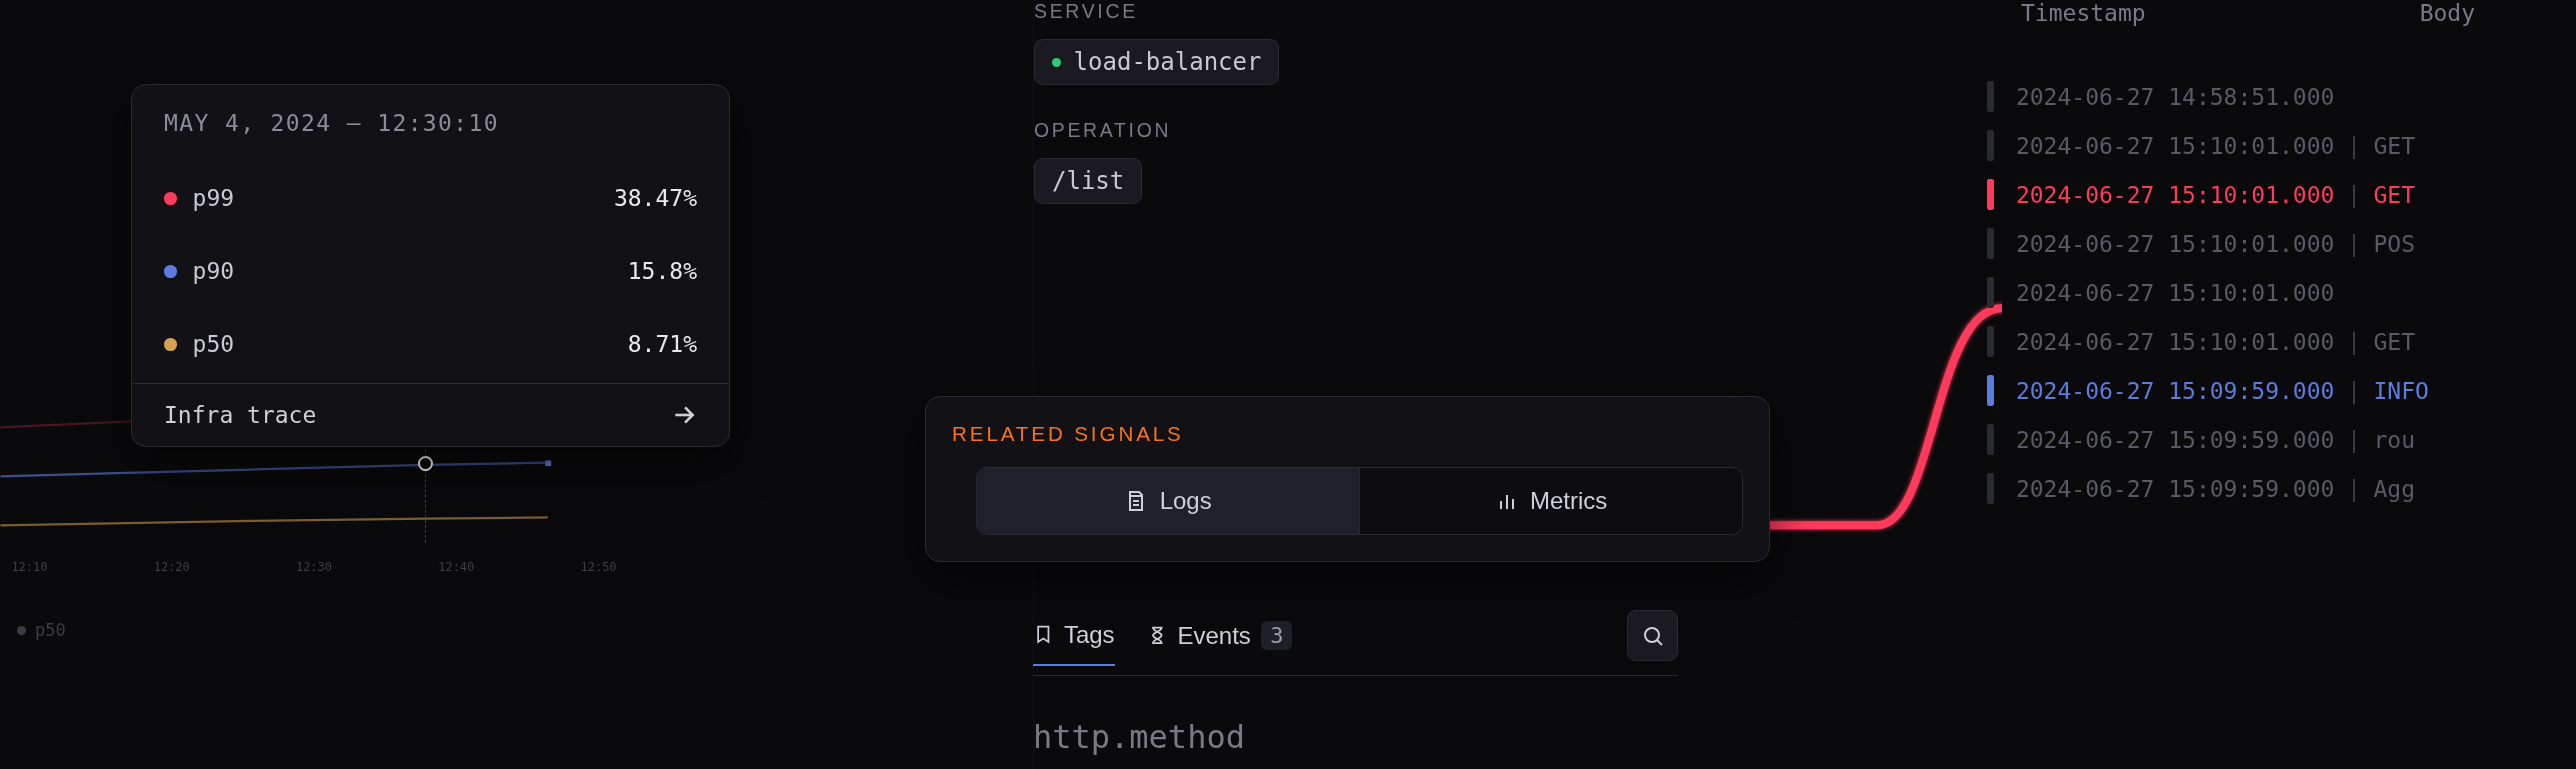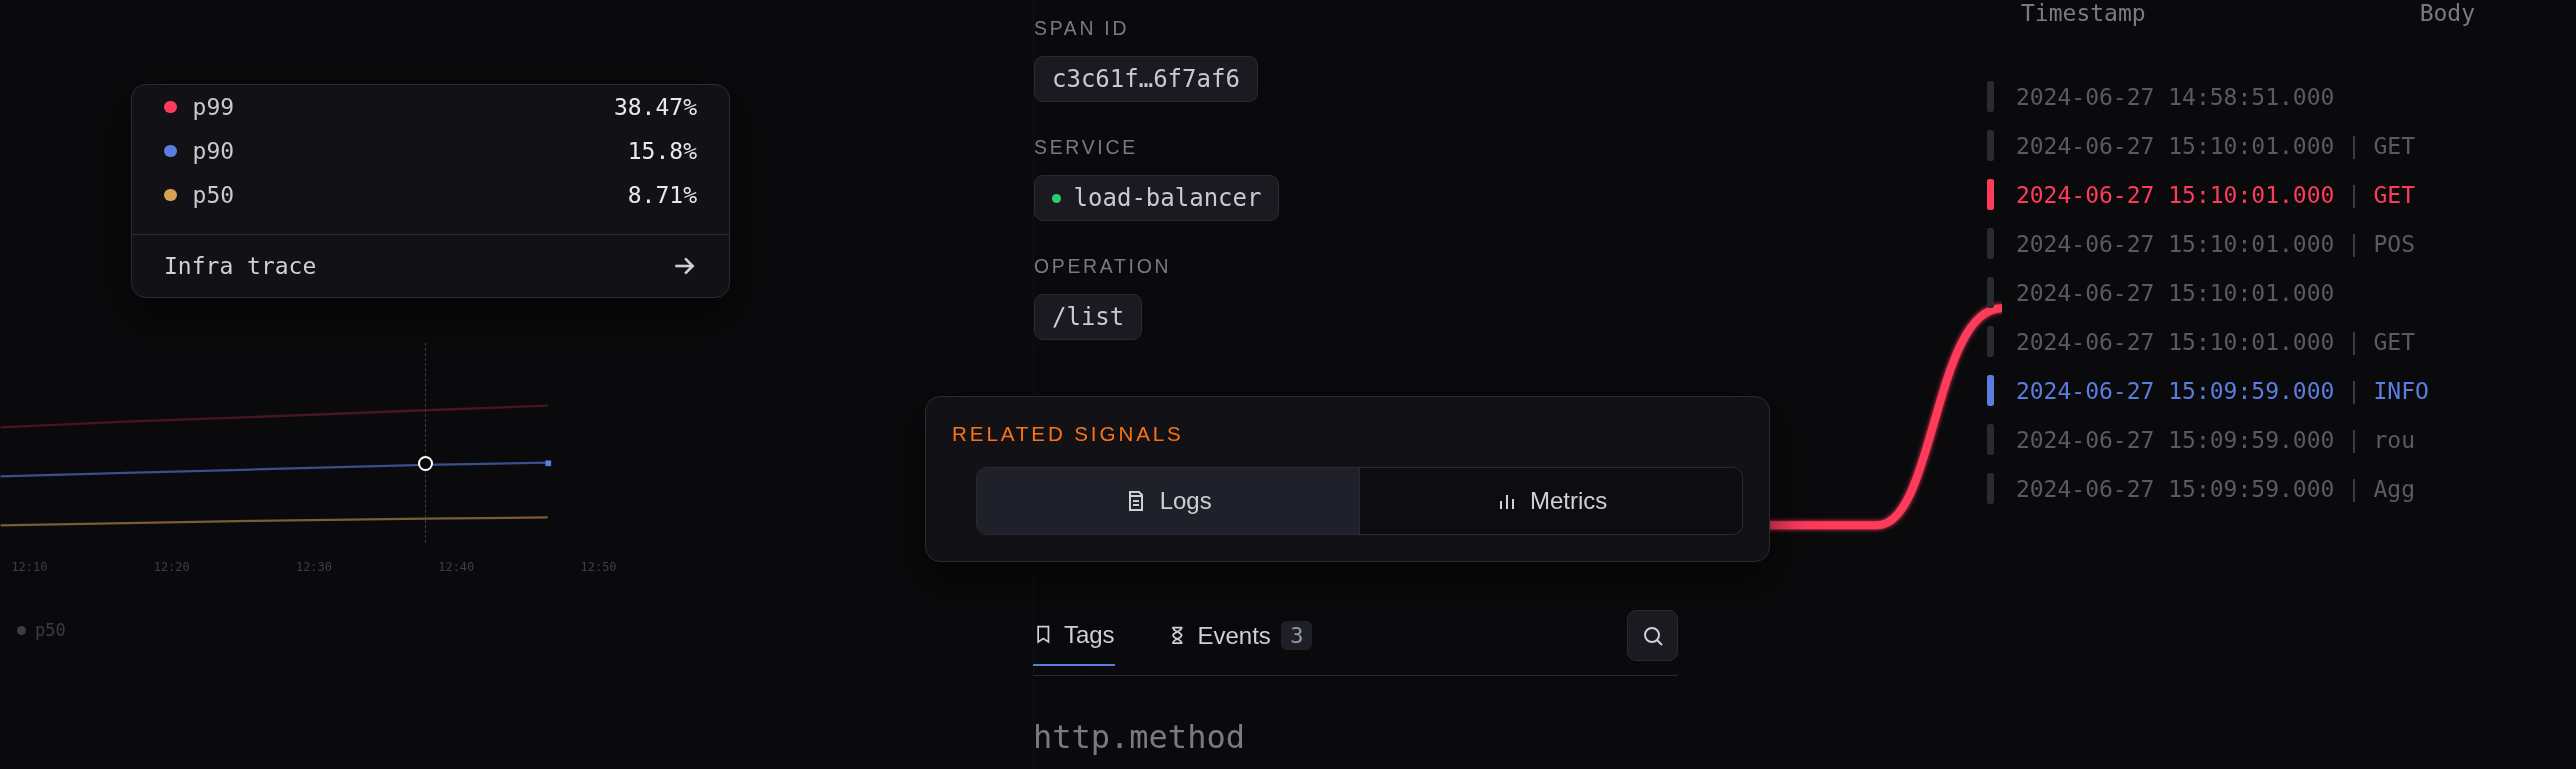--- a/index.html
+++ b/index.html
@@ -116,21 +116,21 @@
   .tooltip-row {
     display: flex;
     align-items: flex-end;
     justify-content: space-between;
     padding: 9px 0;
     font-family: ui-monospace, Menlo, monospace;
     font-size: 23px;
   }
   .tooltip-row .left { display: flex; align-items: center; gap: 16px; color: #c9c9d2; }
   .tooltip-row .dot { width: 12.6px; height: 12.6px; border-radius: 50%; }
-  .tooltip-row .val { color: #e8e8ee; }
+  .tooltip-row .val { color: #e8e8ee; margin-top: 29px; }
   .tooltip-footer {
     display: flex;
     align-items: center;
     justify-content: space-between;
     border-top: 0.6px solid #2a2a32;
     padding: 18px 32px;
     font-family: ui-monospace, Menlo, monospace;
     font-size: 23px;
     color: #cfcfd8;
     cursor: pointer;
@@ -215,21 +215,21 @@
   .tab-icon { width: 24px; height: 24px; stroke: #cfcfd8; fill: none; stroke-width: 2; }
 
   
   .detail-tabs {
     position: absolute;
     left: 1033px;
     top: 610px;
     width: 645px;
     display: flex;
     align-items: center;
-    gap: 52px;
+    gap: 32px;
     border-bottom: 0.6px solid #2a2a32;
     padding-bottom: 13.7px;
   }
   .detail-tab {
     display: flex;
     align-items: center;
     gap: 10.3px;
     font-size: 24px;
     color: #cfcfd8;
     cursor: pointer;
@@ -331,20 +331,21 @@
     <span>12:40</span>
     <span>12:50</span>
   </div>
 
   <div class="chart-legend">
     <span class="legend-dot"></span>
     <span>p50</span>
   </div>
 
   <div class="tooltip">
+    <div class="tooltip-header">MAY 4, 2024 — 12:30:10</div>
     <div class="tooltip-rows">
       <div class="tooltip-row">
         <span class="left">
             <span class="dot" style="background:#ff3b5c"></span>
             <span>p99</span>
           </span>
         <span class="val">38.47%</span>
       </div>
       <div class="tooltip-row">
         <span class="left">
@@ -390,26 +391,20 @@
         <feGaussianBlur stdDeviation="4" result="b"></feGaussianBlur>
         <feMerge>
           <feMergeNode in="b"></feMergeNode>
           <feMergeNode in="SourceGraphic"></feMergeNode>
         </feMerge>
       </filter>
     </defs>
 </svg>
 
 <div class="span-detail">
-  <div class="kv-block" style="margin-top:17px;">
-    <div class="kv-label">SPAN ID</div>
-    <div class="kv-chip">
-      <span>c3c61f…6f7af6</span>
-    </div>
-  </div>
   <div class="kv-block">
     <div class="kv-label">SERVICE</div>
     <div class="kv-chip">
       <span class="status-dot"></span>
       <span>load-balancer</span>
     </div>
   </div>
   <div class="kv-block">
     <div class="kv-label">OPERATION</div>
     <div class="kv-chip">

